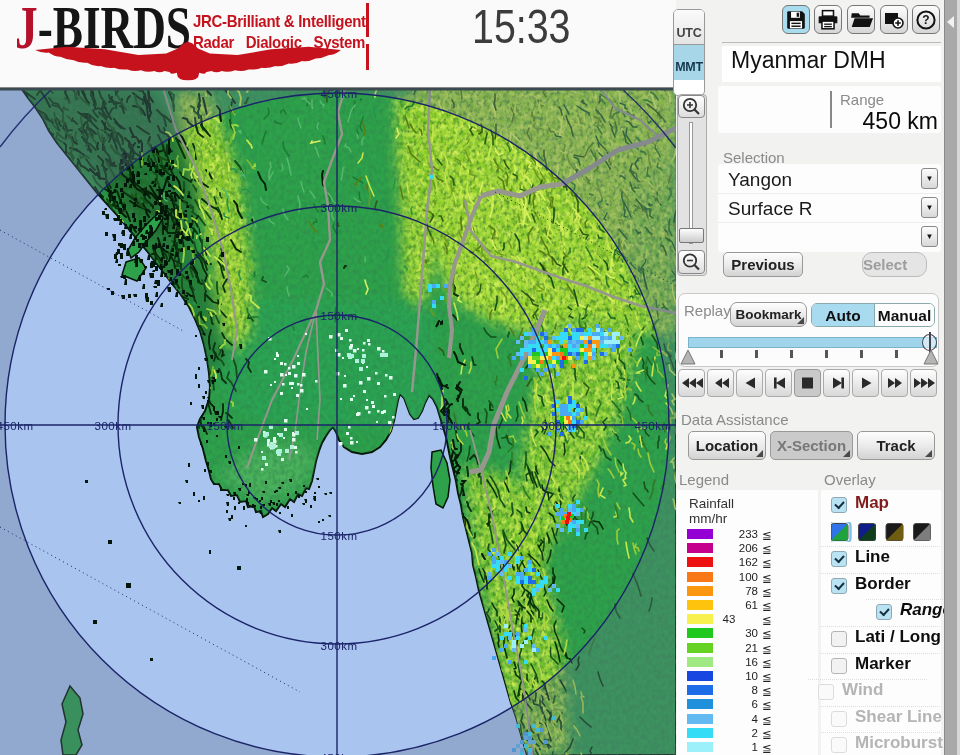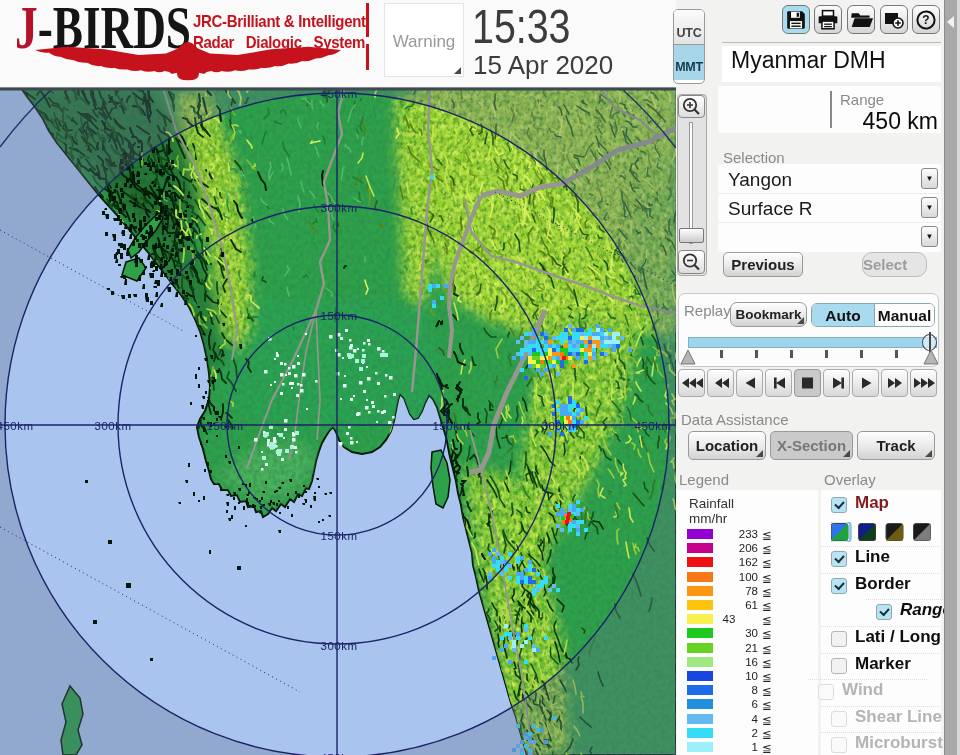--- a/index.html
+++ b/index.html
@@ -168,27 +168,23 @@
 <div id="panel"></div>
 
 <div id="header">
   <div class="abs" style="left:15px;top:-8px;font-family:'Liberation Serif',serif;font-weight:bold;font-size:62px;color:#151515;letter-spacing:0px;transform:scaleX(0.73);transform-origin:0 0"><span style="color:#b5112b">J</span>-BIRDS</div>
   <svg class="abs" style="left:4px;top:40px" width="368" height="42" viewBox="0 0 368 50">
 <path d="M2 12L40 8L85 11L125 18L158 16L172 10L179 4L184 2L189 4L196 10L210 16L243 18L283 11L328 8L366 12Q359 18 352 18Q344 22 336 22Q328 26 320 25Q312 29 304 28Q296 32 288 31Q280 34 272 33Q264 36 256 35Q248 38 240 36Q232 39 224 37Q218 40 212 37L206 38Q204 41 201 40L197 39Q198 48 184 48Q170 48 171 39L167 40Q164 41 162 38L156 37Q150 40 144 37Q136 39 128 36Q120 38 112 35Q104 36 96 33Q88 34 80 31Q72 32 64 27Q56 28 48 24Q40 24 32 20Q25 20 18 15Q10 16 2 12Z" fill="#c5121c"></path>
     </svg>
   <div class="abs" style="left:193px;top:10px;color:#c5121c;font-weight:bold;font-size:15px;line-height:19px;letter-spacing:-0.3px;transform:scaleY(1.12);transform-origin:0 0">JRC-Brilliant &amp; Intelligent<br><span style="word-spacing:2px">Radar&nbsp; Dialogic&nbsp; System</span></div>
   <div class="abs" style="left:366px;top:3px;width:3px;height:34px;background:#c5121c"></div>
   <div class="abs" style="left:366px;top:44px;width:3px;height:26px;background:#c5121c"></div>
-  <div class="abs corner" style="left:384px;top:3px;width:80px;height:74px;background:#fff;border:1px solid #e4e4e4">
-    <div style="margin-top:28px;text-align:center;color:#999;font-size:17px">Warning</div>
-  </div>
   <div class="abs" style="left:472px;top:-1px;font-size:48px;color:#3c3c3c;transform:scaleX(0.82);transform-origin:0 0">15:33</div>
-  <div class="abs" style="left:473px;top:50px;font-size:26px;color:#3c3c3c">15 Apr 2020</div>
 </div>
-<div class="abs" style="left:673px;top:9px;width:32px;height:75px;border:1px solid #999;border-radius:5px;overflow:hidden;background:#fff">
+<div class="abs" style="left:673px;top:9px;width:32px;height:87px;border:1px solid #999;border-radius:5px;overflow:hidden;background:#fff">
   <div style="height:35px;background:linear-gradient(#fbfbfb,#e4e4e4);border-bottom:1px solid #999;color:#444;font-weight:bold;font-size:12.5px;letter-spacing:-0.3px;text-align:center;line-height:46px">UTC</div>
   <div style="height:35px;background:#a6d6e8;color:#16384e;font-weight:bold;font-size:12.5px;letter-spacing:-0.3px;text-align:center;line-height:44px">MMT</div>
 </div>
 <div class="abs" style="left:782px;top:5px;width:28px;height:29px;border:1.5px solid #777;border-radius:6px;background:#a8dcee;display:flex;align-items:center;justify-content:center">
     <svg width="22" height="22" viewBox="0 0 20 20">
       <path d="M2 3a1 1 0 0 1 1-1h12.5L18 4.5V17a1 1 0 0 1-1 1H3a1 1 0 0 1-1-1Z" fill="#111"></path>
       <rect x="5.5" y="2.5" width="8" height="5.5" fill="#fff"></rect>
       <rect x="10.6" y="3.4" width="2.1" height="3.7" fill="#111"></rect>
       <rect x="4.5" y="11" width="11" height="6.5" fill="#fff"></rect>
       <rect x="5.8" y="12.4" width="8.4" height="1.3" fill="#111"></rect>

